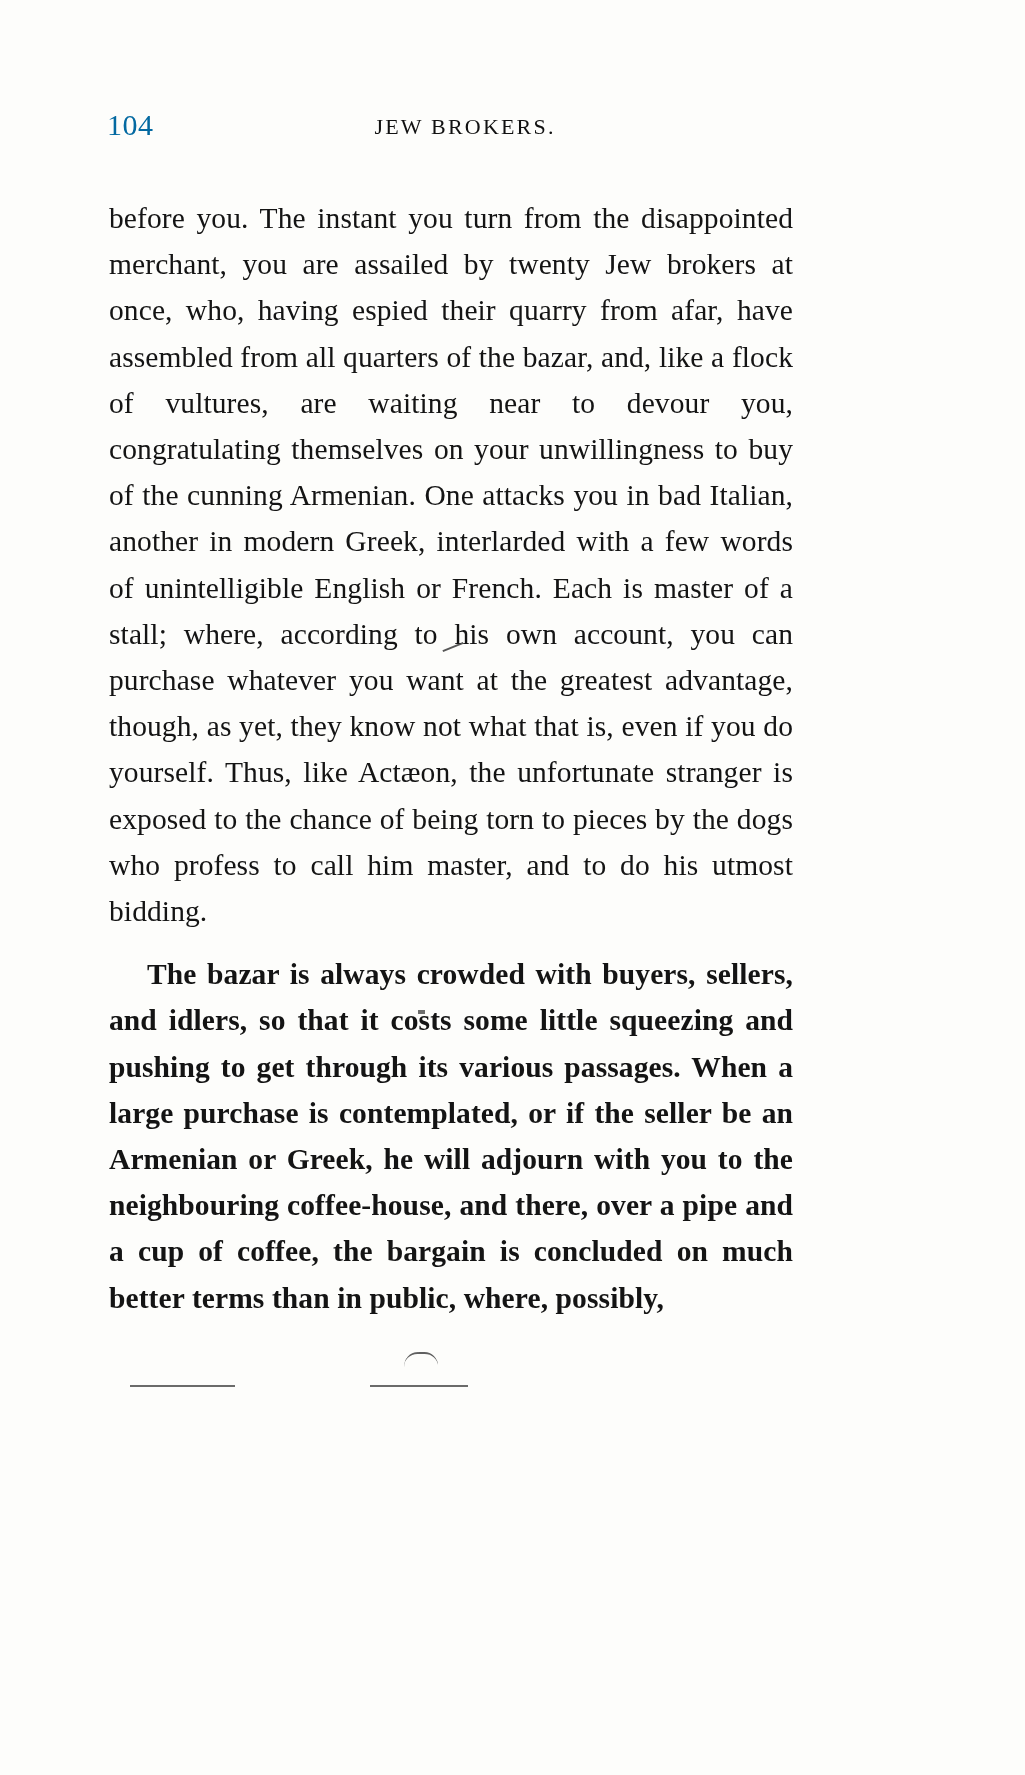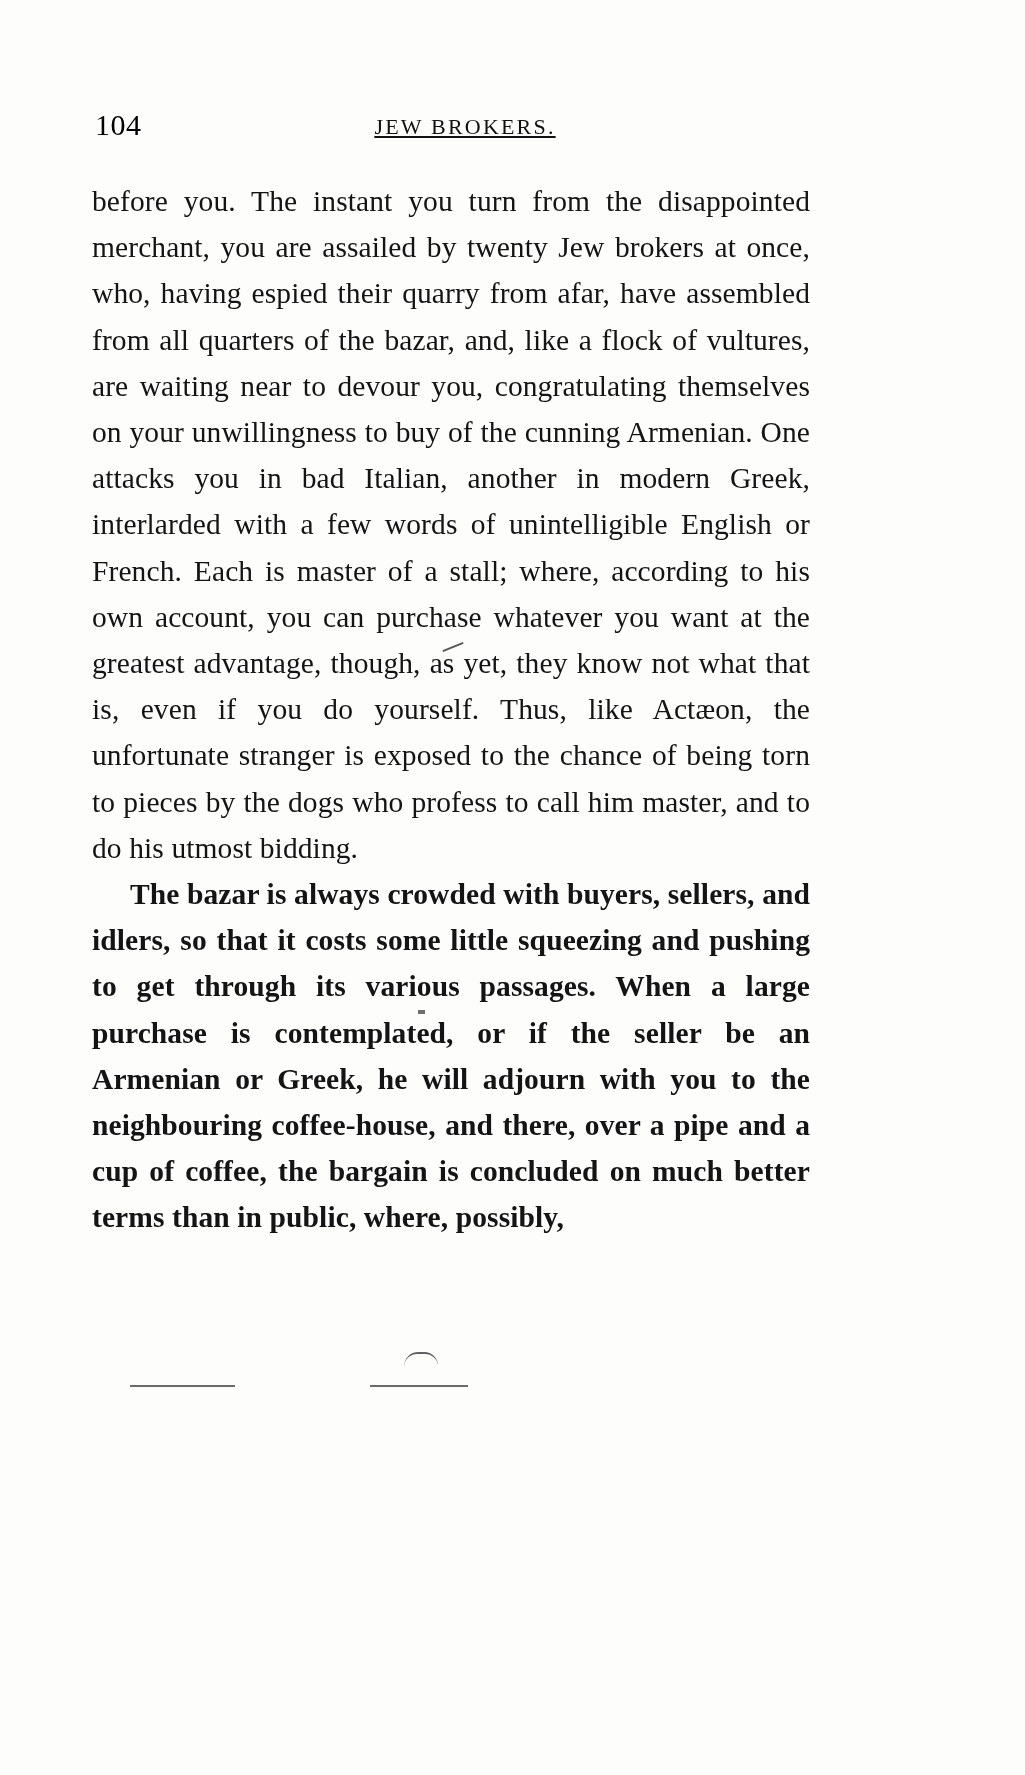--- a/index.html
+++ b/index.html
@@ -22,47 +22,46 @@
   }
   .header {
     position: absolute;
     top: 108px;
     left: 95px;
     width: 740px;
     height: 40px;
   }
   .folio {
     position: absolute;
-    left: 0;
+    left: 12px;
     top: 0;
     font-size: 30px;
     letter-spacing: 0.5px;
-    color: #000000;
+    color: #0369a1;
   }
   .running-head {
     position: absolute;
     left: 0;
     top: 6px;
     width: 740px;
     text-align: center;
     font-size: 22px;
     letter-spacing: 2.2px;
     color: #111;
     font-variant: small-caps;
     text-transform: uppercase;
-    text-decoration: underline;
   }
   .body-text {
     position: absolute;
     top: 178px;
     left: 92px;
     width: 718px;
   }
   p {
-    margin: 0;
+    margin: 17px;
     font-size: 29.5px;
     line-height: 46.2px;
     text-align: justify;
     text-justify: inter-word;
     color: #141414;
     letter-spacing: 0.1px;
   }
   p.indent {
     text-indent: 38px;
   }

